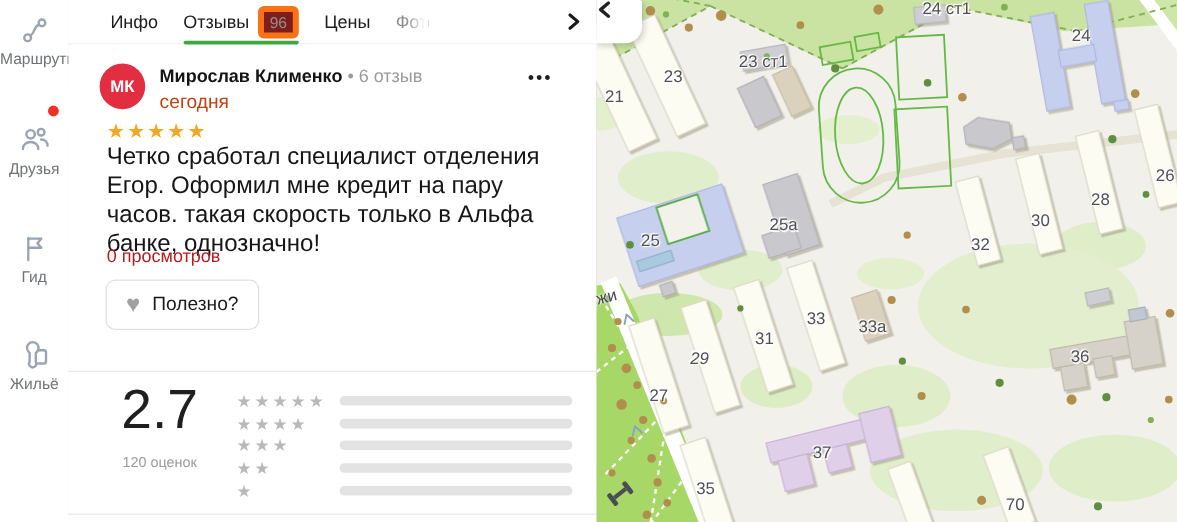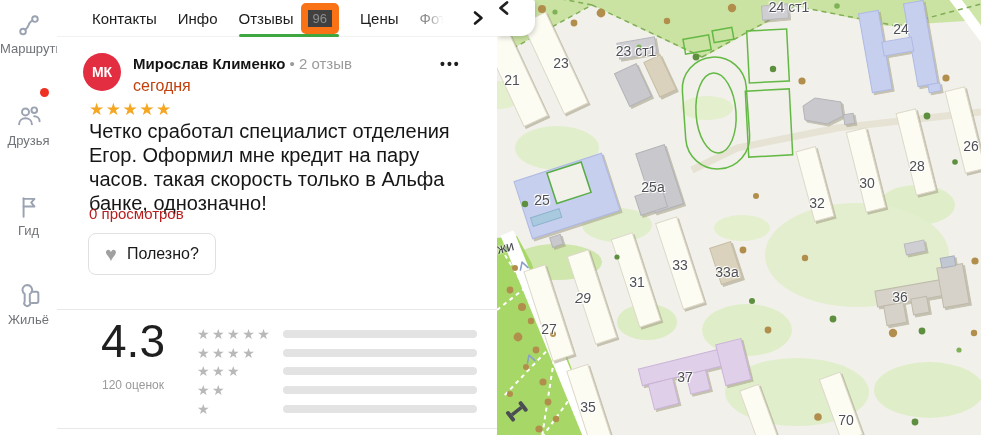--- a/index.html
+++ b/index.html
@@ -12,21 +12,21 @@
   .rail-item svg{display:block;margin:0 auto;}
   .rail-label{display:block;margin-top:3px;font-size:13px;color:#6f7377;white-space:nowrap;}
   .rail-dot{position:absolute;left:40px;top:88px;width:9px;height:9px;border-radius:50%;background:#ef3124;}
 
   
   .panel{position:absolute;left:57px;top:0;width:440px;height:435px;background:#fff;}
   .tabs{position:absolute;left:0;top:0;width:440px;height:37px;display:flex;align-items:center;
         padding-left:35px;box-sizing:border-box;gap:21px;border-bottom:1px solid #f3f2f2;}
   .tab{position:relative;height:37px;display:flex;align-items:center;font-size:15px;color:#1c1c1c;cursor:pointer;white-space:nowrap;}
   .tab.active::after{content:"";position:absolute;left:0;right:0;bottom:0;height:3px;background:#3fa73f;border-radius:2px;}
-  .tab-badge{margin-left:7px;font-size:13px;color:#8f8f8f;border:7px solid #f97316;border-radius:5px;padding:1px 5px;background:#404040;}
+  .tab-badge{margin-left:7px;font-size:13px;color:#8f8f8f;border:5px solid #f97316;border-radius:5px;padding:1px 5px;background:#7f1d1d;}
   .tab-fade{position:relative;width:27px;overflow:hidden;color:#8e8e8e;}
   .tab-fade .fadecover{position:absolute;top:0;right:0;bottom:0;width:18px;background:linear-gradient(90deg,rgba(255,255,255,0),#fff 85%);}
   .tabs-chevron{position:absolute;right:12px;top:1px;height:34px;display:flex;align-items:center;cursor:pointer;}
 
   .avatar{position:absolute;left:26px;top:53px;width:38px;height:38px;border-radius:50%;background:#e32d40;
           display:flex;align-items:center;justify-content:center;color:#fff;font-weight:bold;font-size:14px;}
   .author-line{position:absolute;left:76px;top:55px;font-size:15px;white-space:nowrap;}
   .author{font-weight:bold;color:#141414;cursor:pointer;}
   .author-meta{color:#9b9b9b;}
   .review-date{position:absolute;left:76px;top:77px;font-size:16px;color:#c2410c;}
@@ -115,23 +115,20 @@
         </g>
       </svg>
       <span class="rail-label">Жильё</span>
     </div>
   </div>
 
   <div class="panel">
 
     <div class="tabs">
       <div class="tab">
-        <span>Контакты</span>
-      </div>
-      <div class="tab">
         <span>Инфо</span>
       </div>
       <div class="tab active">
         <span>Отзывы</span>
         <span class="tab-badge">96</span>
       </div>
       <div class="tab">
         <span>Цены</span>
       </div>
       <div class="tab">
@@ -142,37 +139,37 @@
           <path d="M4 2.5 L10.5 8 L4 13.5" fill="none" stroke="#1a1a1a" stroke-width="2.6" stroke-linecap="round" stroke-linejoin="round"></path>
         </svg>
       </div>
     </div>
 
     <div class="avatar">
       <span>МК</span>
     </div>
     <div class="author-line">
       <span class="author">Мирослав Клименко</span>
-      <span class="author-meta"> <span>•</span> <span>2 отзыв</span></span>
+      <span class="author-meta"> <span>•</span> <span>6 отзыв</span></span>
     </div>
     <div class="review-date">сегодня</div>
     <div class="more-btn">•••</div>
 
     <div class="review-stars">★★★★★</div>
     <div class="review-text">Четко сработал специалист отделения Егор. Оформил мне кредит на пару часов. такая скорость только в Альфа банке, однозначно!</div>
     <div class="review-views">0 просмотров</div>
 
     <div class="helpful-btn">
       <span class="helpful-heart">♥</span>
       <span class="helpful-label">Полезно?</span>
     </div>
 
     <div class="divider" style="top:309px"></div>
 
-    <div class="rating-score">4.3</div>
+    <div class="rating-score">2.7</div>
     <div class="rating-count">120 оценок</div>
 
     <div class="rating-rows">
       <div class="rating-row">
         <span class="row-stars">★★★★★</span>
         <span class="row-bar"><span class="row-fill" style="width: 100%;"></span></span>
       </div>
       <div class="rating-row">
         <span class="row-stars">★★★★</span>
         <span class="row-bar"><span class="row-fill" style="width: 3%;"></span></span>

